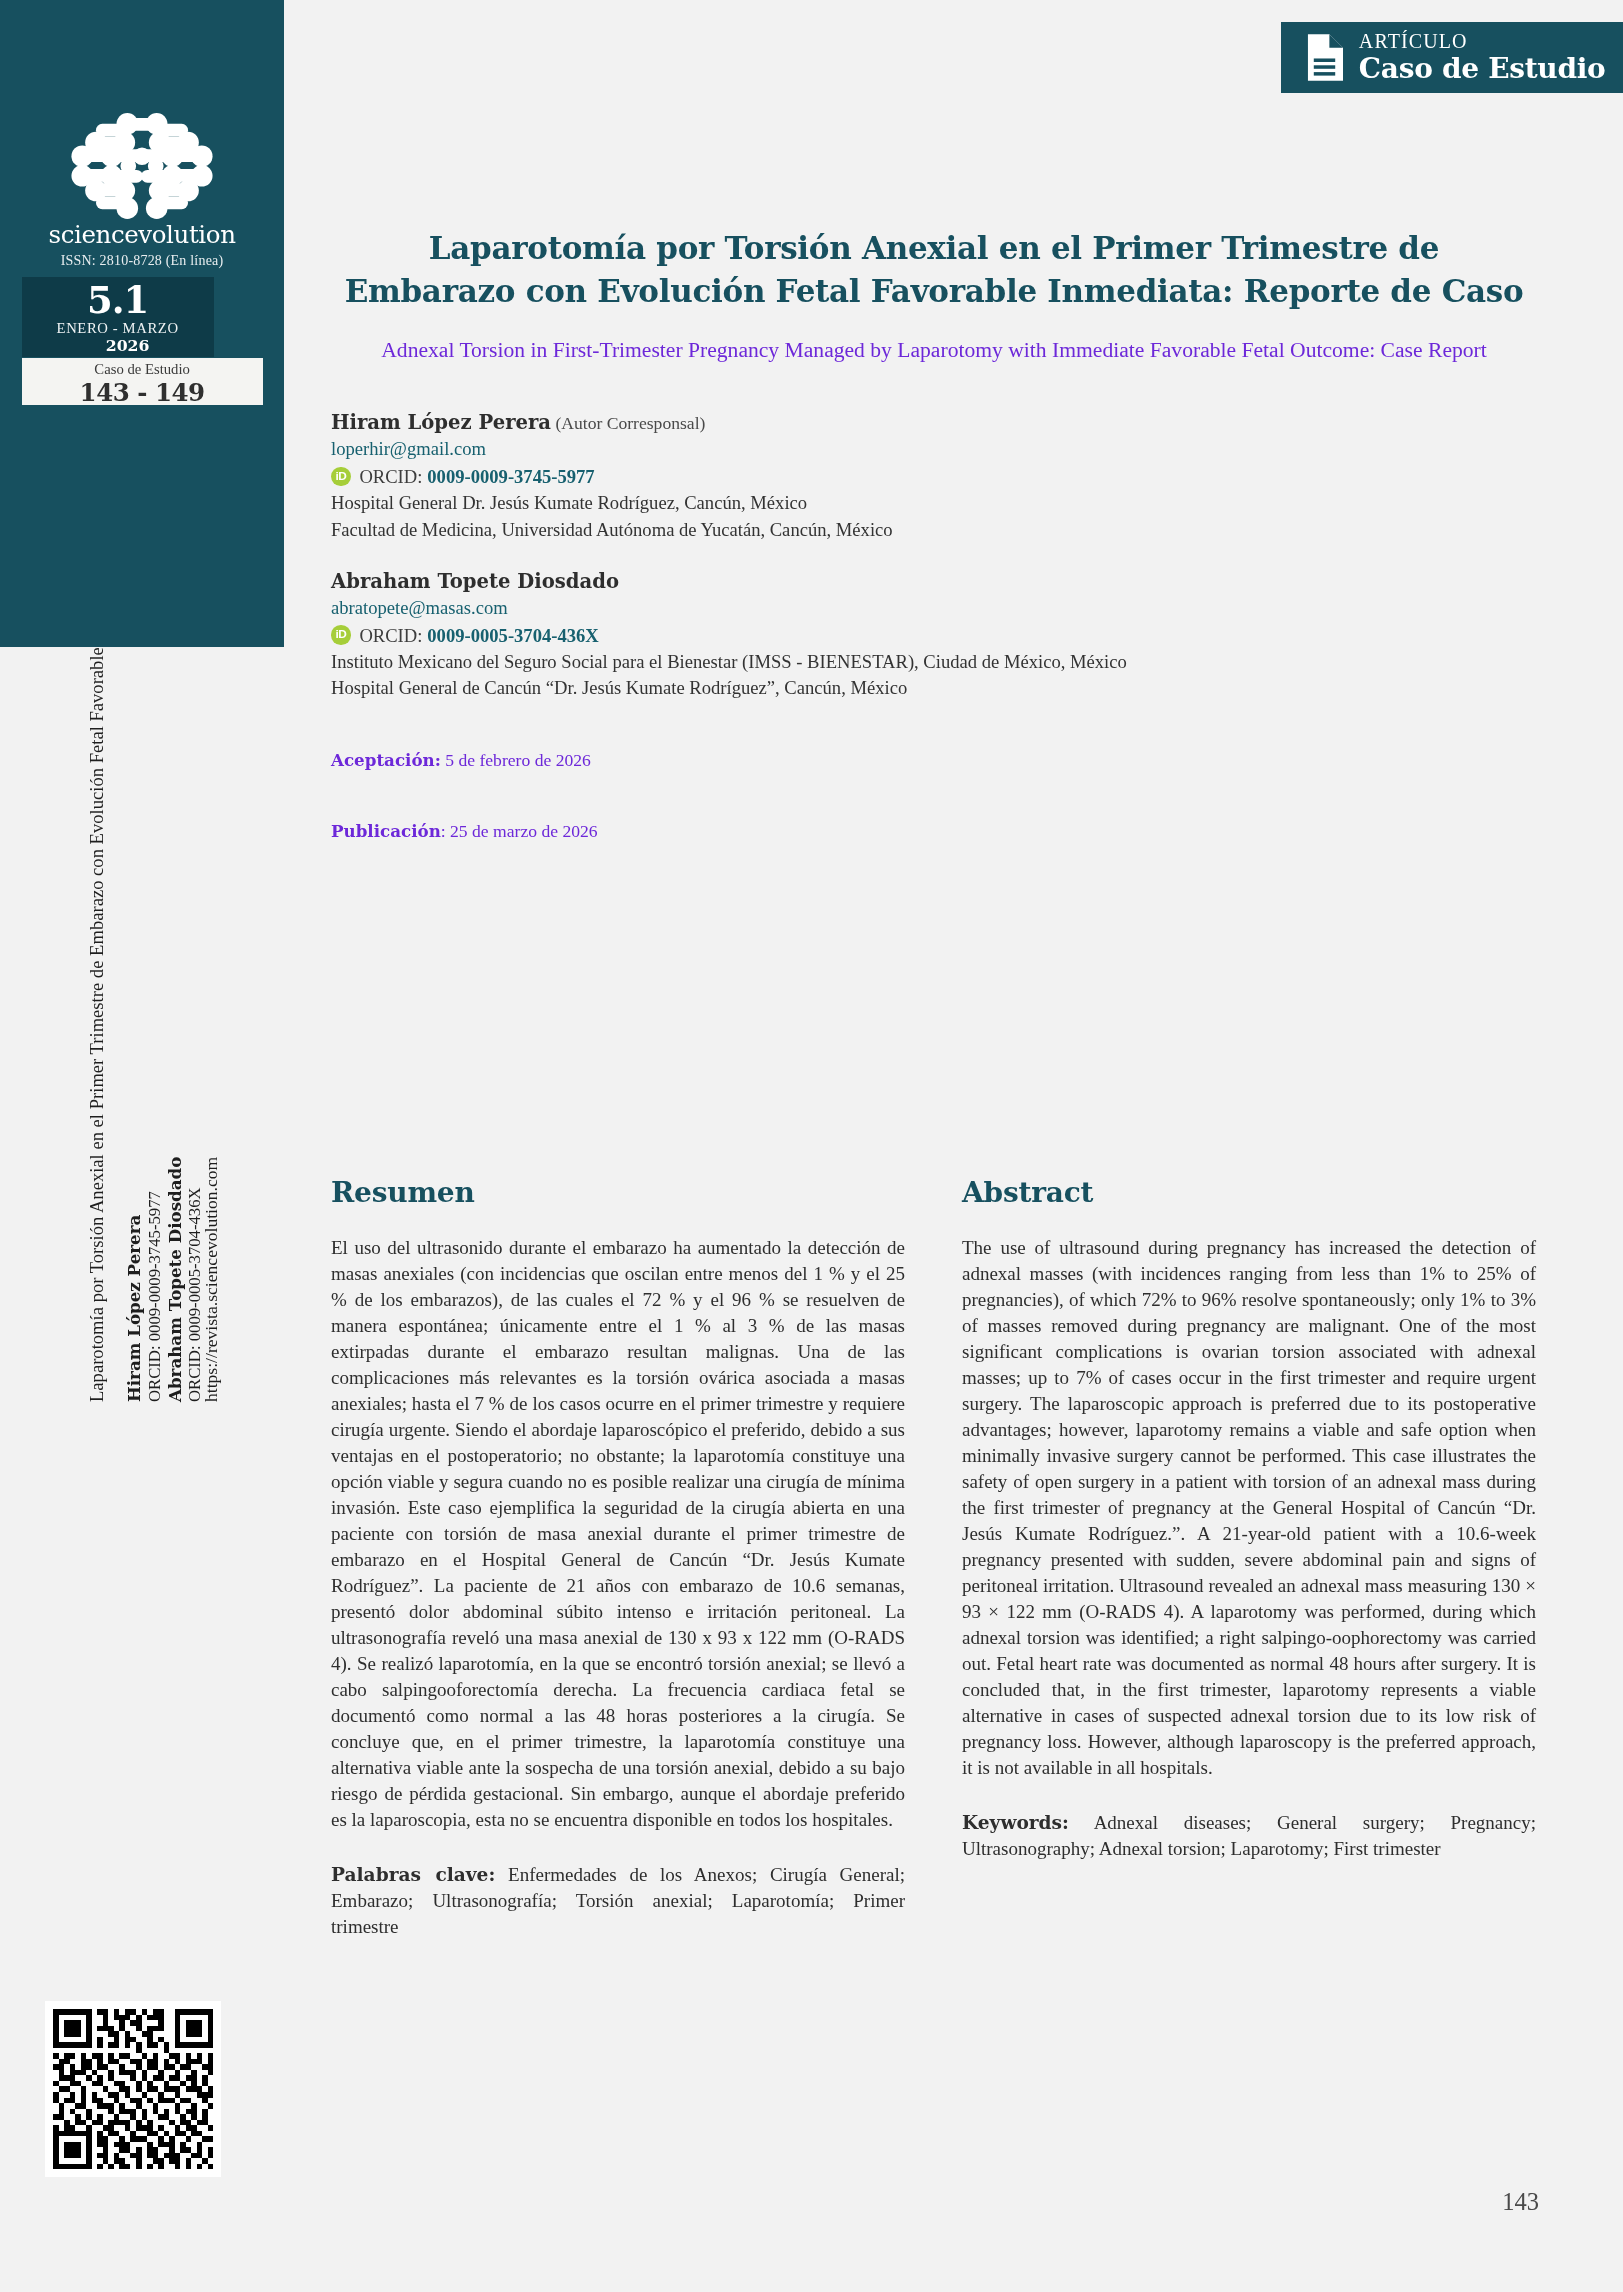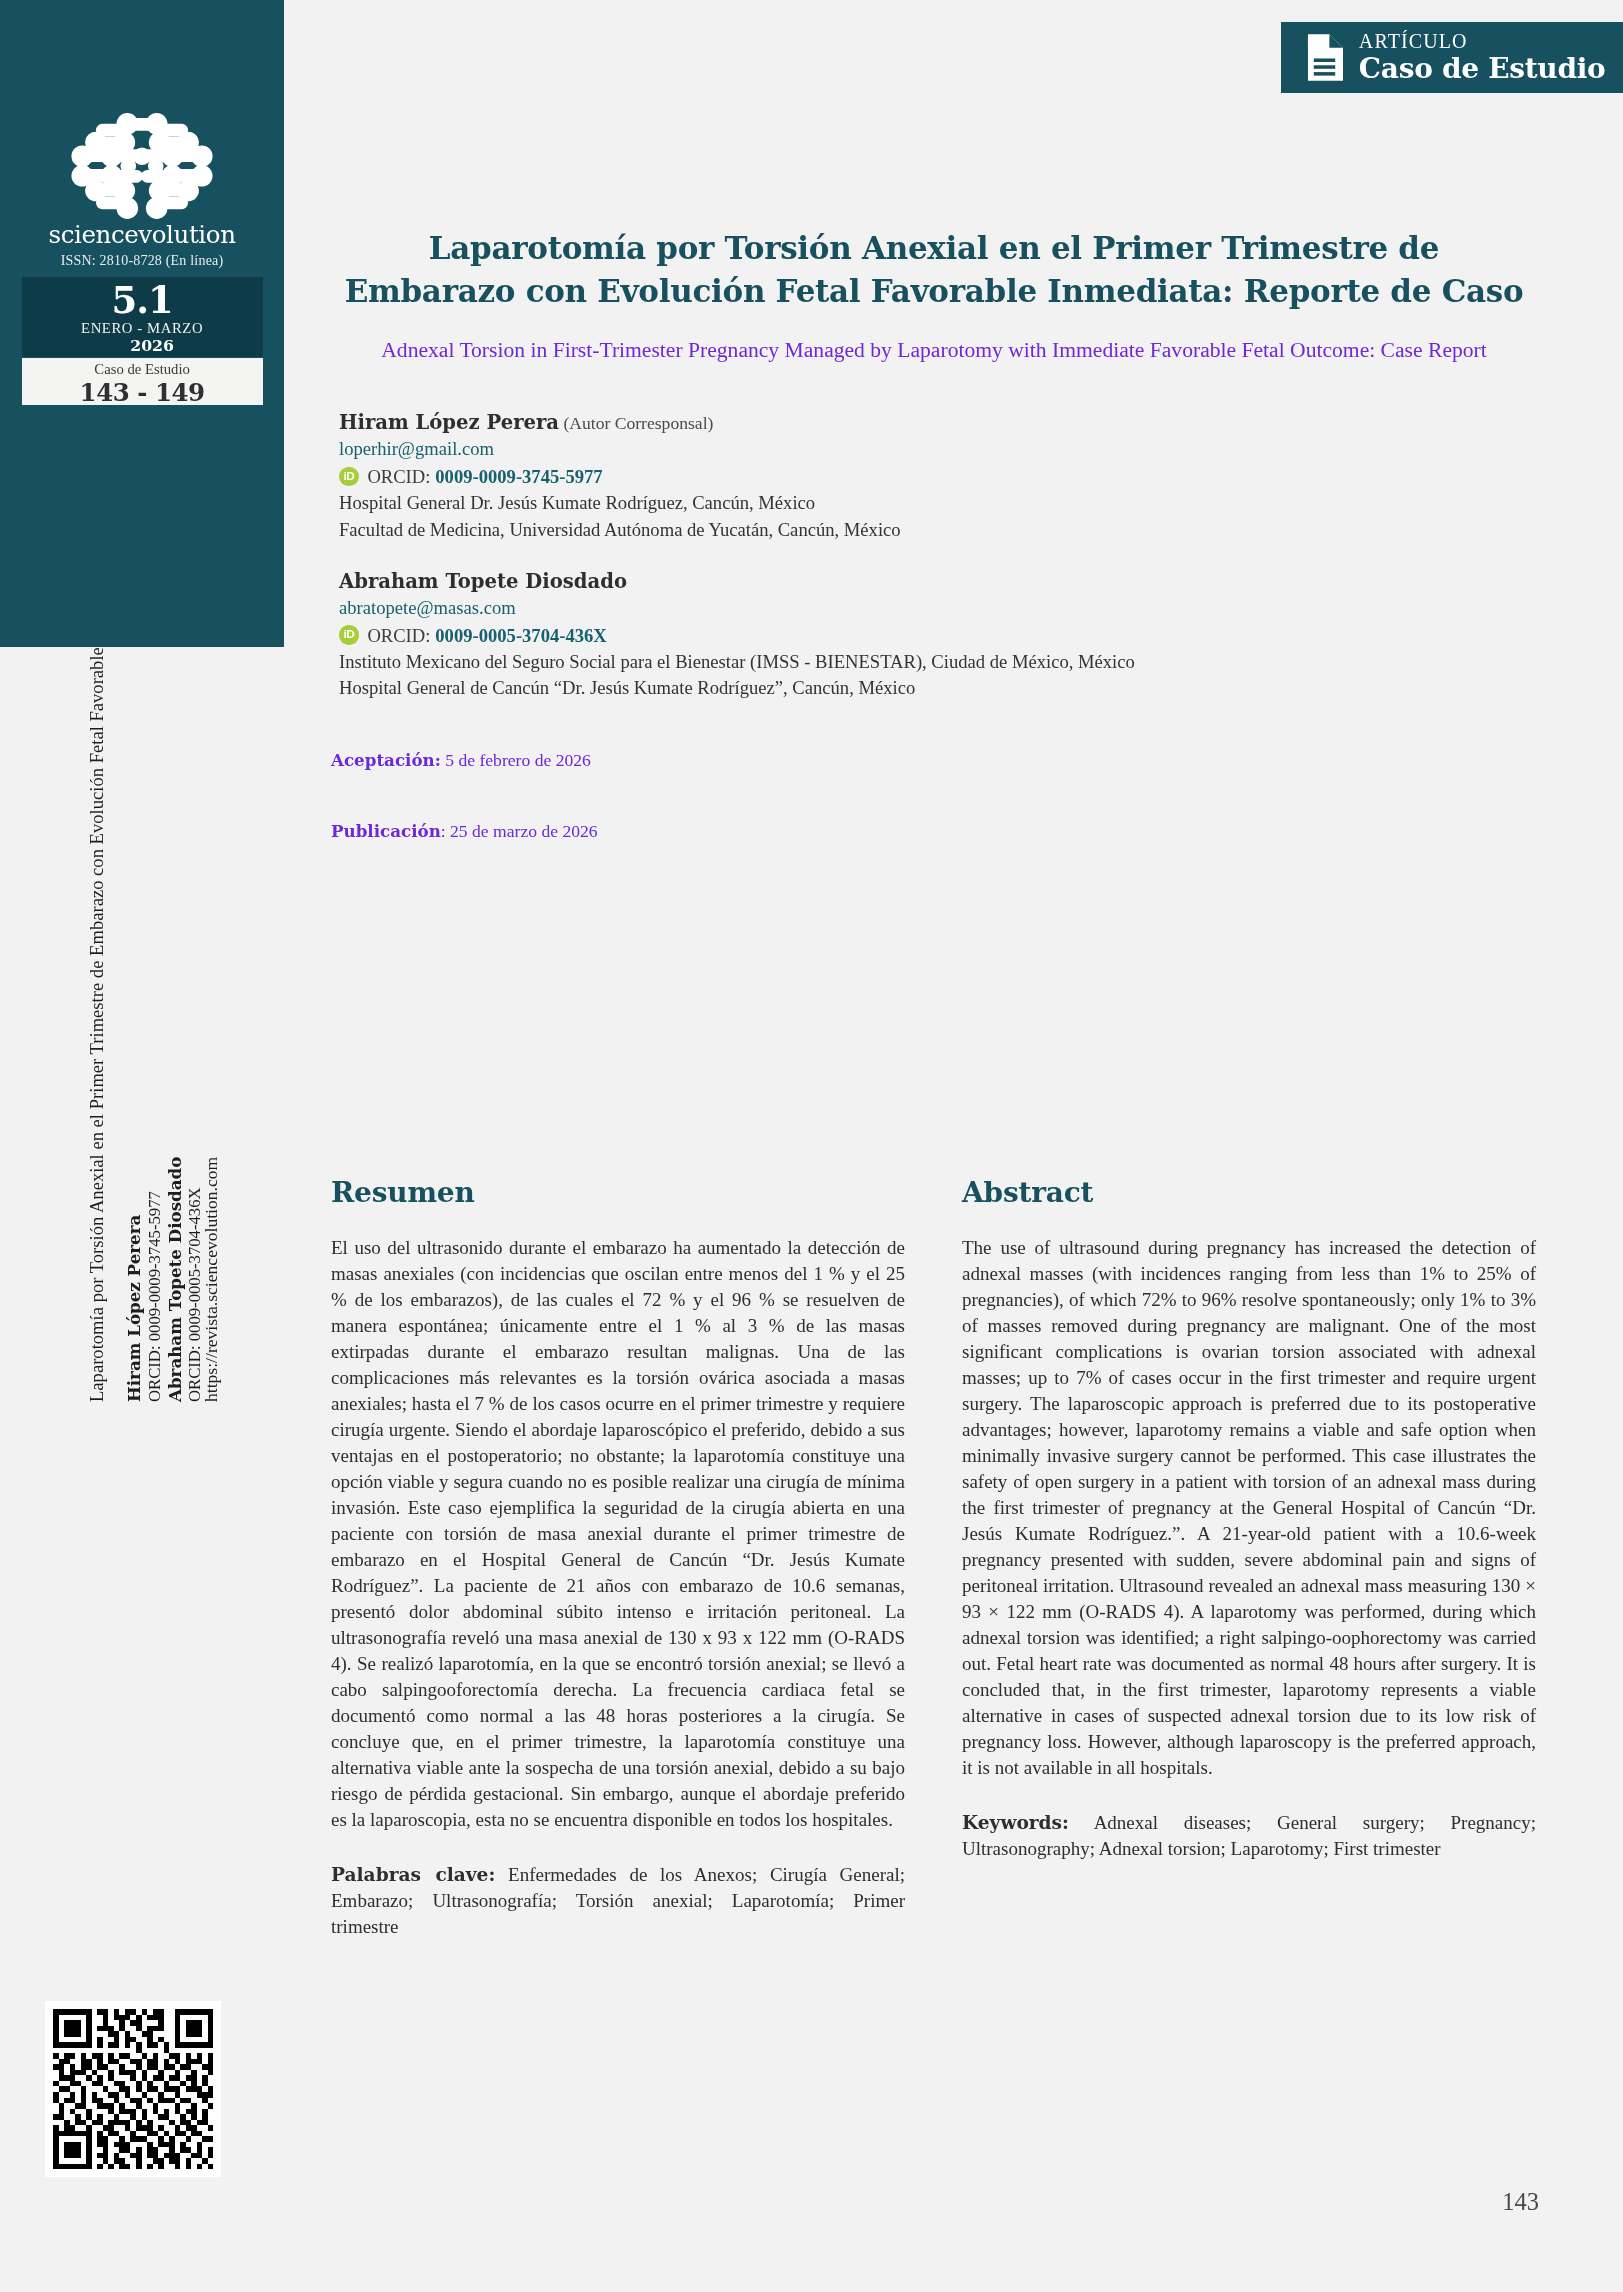--- a/index.html
+++ b/index.html
@@ -55,21 +55,21 @@
     text-align: center;
     color: #e9eef0;
     font-family: "Liberation Serif", serif;
     font-size: 14px;
     letter-spacing: 0.2px;
   }
   .vol-box {
     position: absolute;
     left: 21.6px;
     top: 277px;
-    width: 241px;
+    width: 192px;
     height: 80px;
     background: #0e3b48;
     text-align: center;
   }
   .vol-number {
     margin-top: 3.9px;
     color: #ffffff;
     font-family: "DejaVu Serif", serif;
     font-weight: bold;
     font-size: 37px;
@@ -171,21 +171,21 @@
   .doc-subtitle {
     margin: 21.6px 39px 0 39px;
     text-align: center;
     color: #6d28d9;
     font-family: "Liberation Serif", serif;
     font-size: 21.6px;
     line-height: 30px;
   }
 
   
-  .authors { margin-top: 45px; margin-left: 8px; }
+  .authors { margin-top: 45px; }
   .author-block { margin-bottom: 25.5px; }
   .author-name {
     color: #2e2e2e;
     font-family: "DejaVu Serif", serif;
     font-weight: bold;
     font-size: 19.6px;
     line-height: 26.5px;
     display: inline;
   }
   .author-role {

